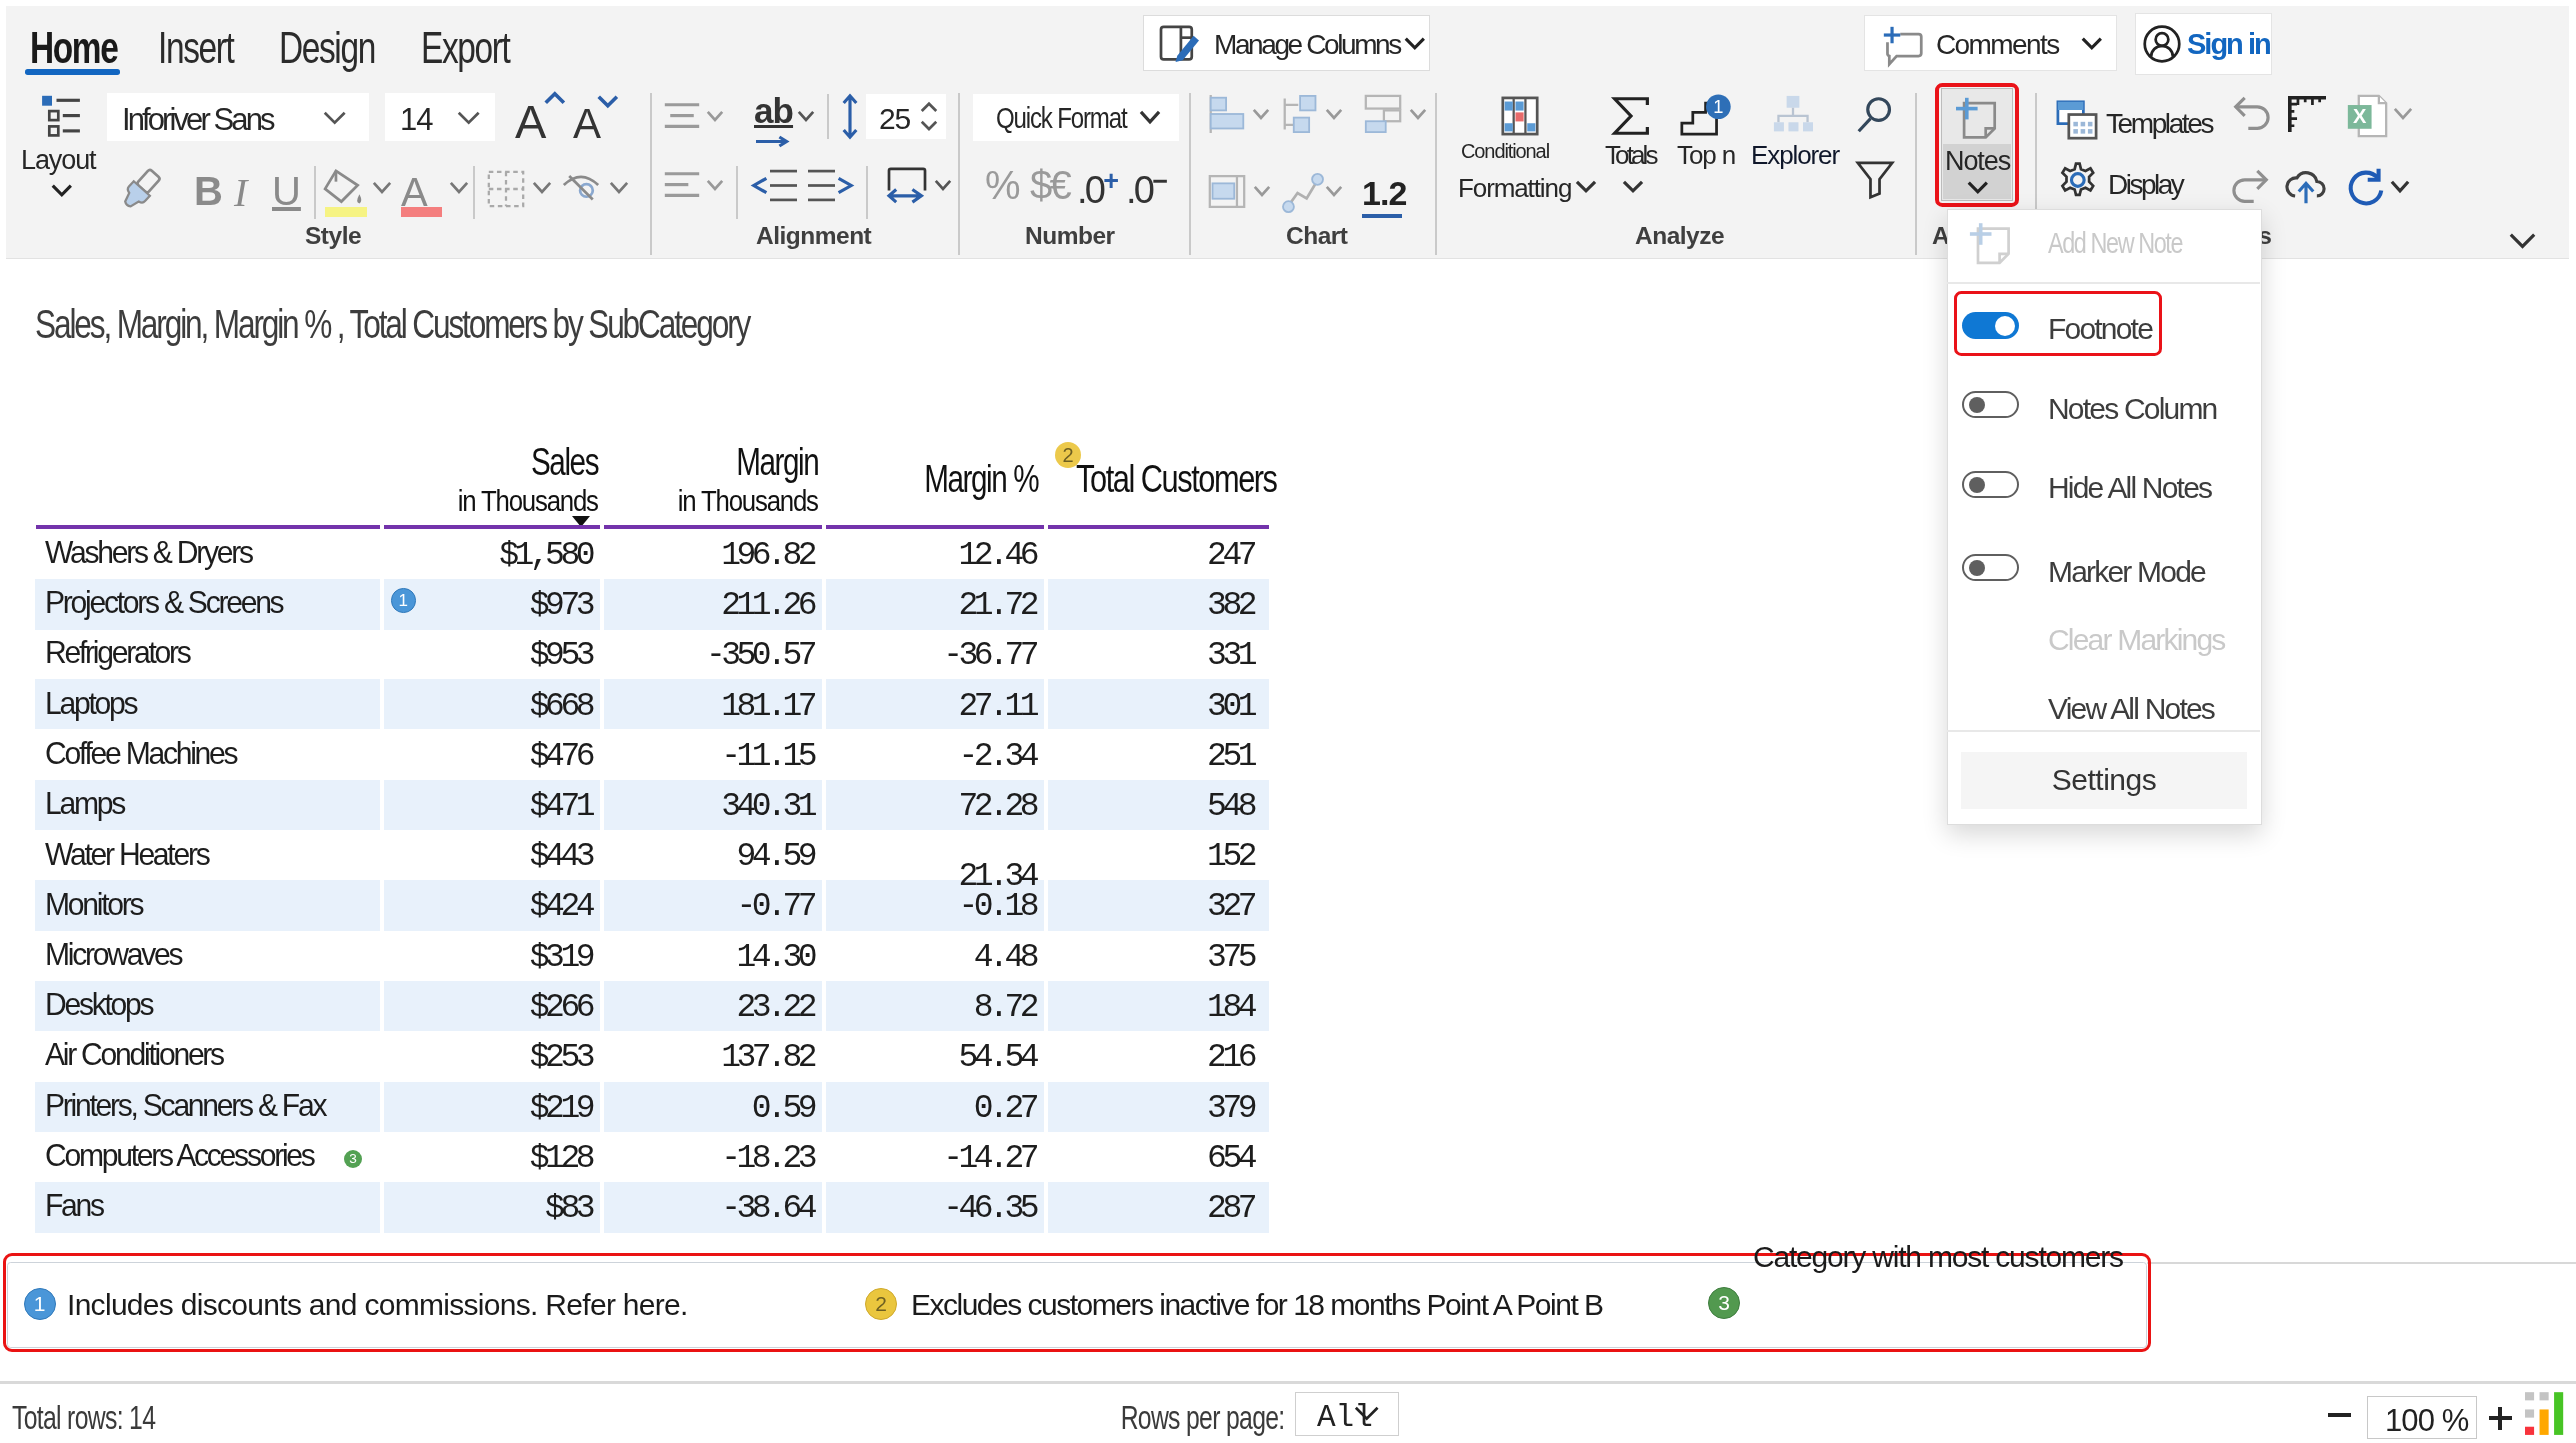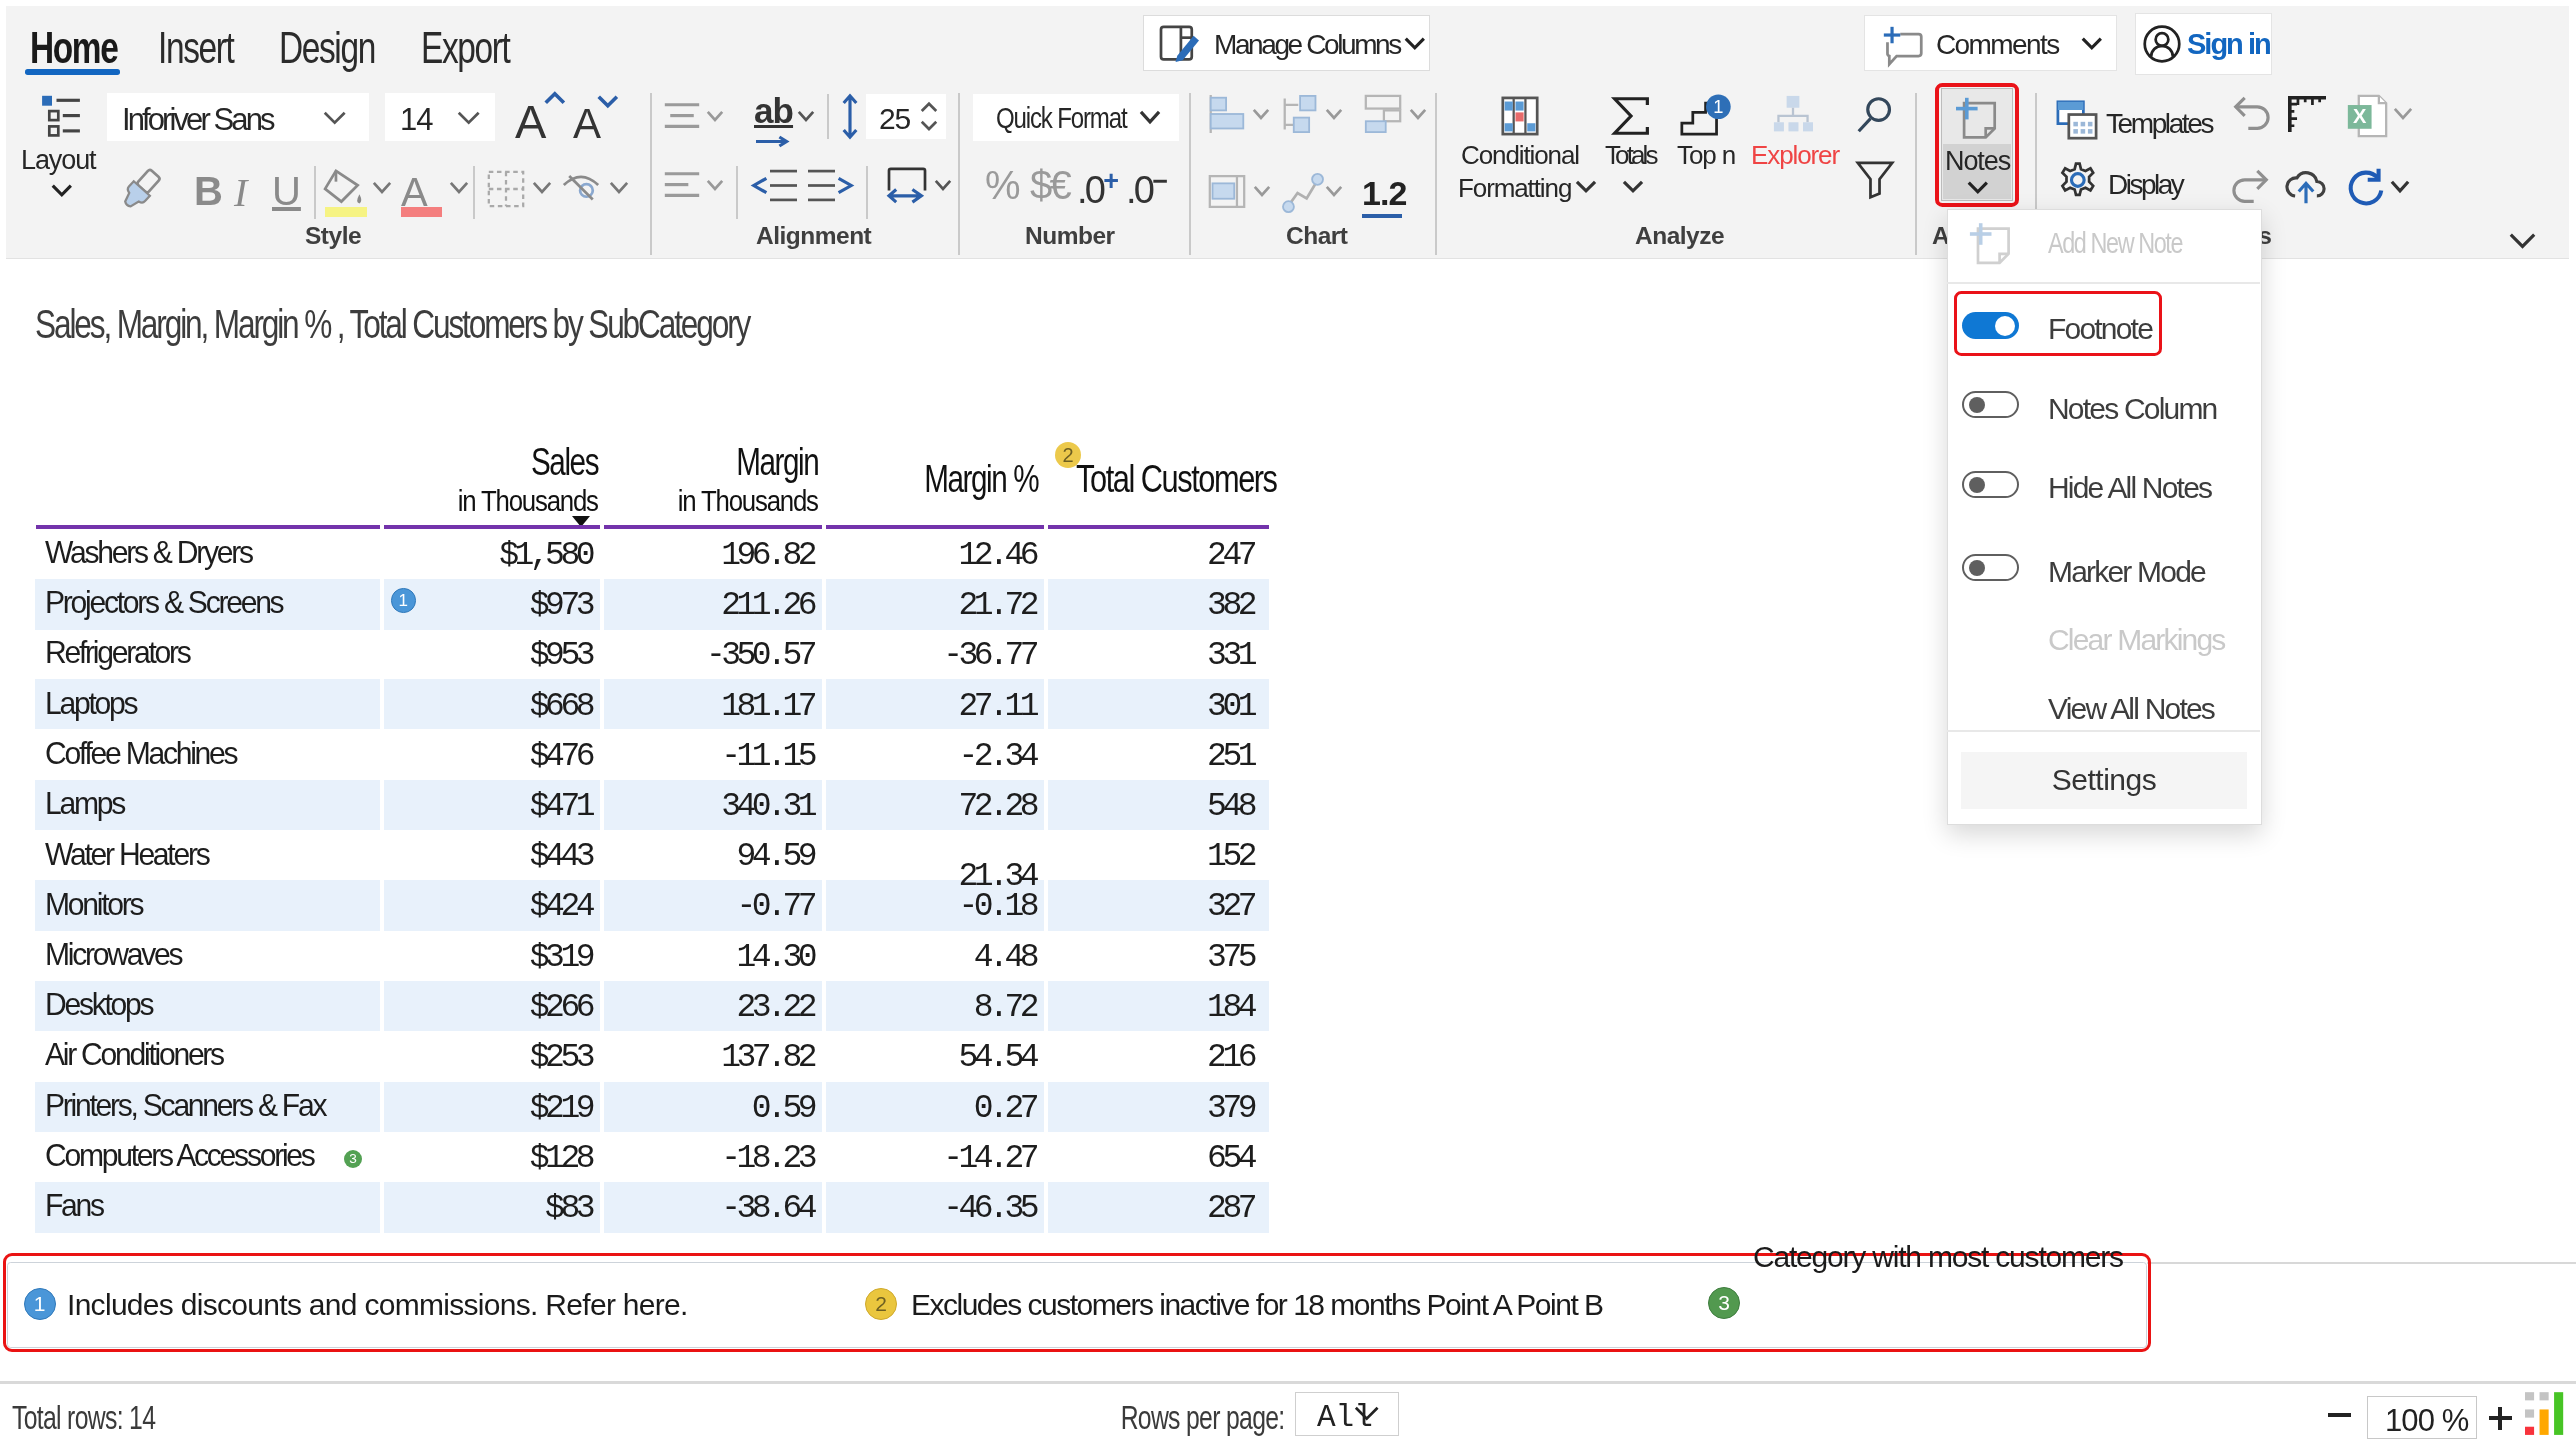--- a/index.html
+++ b/index.html
@@ -283,21 +283,21 @@
   <svg style="left:1501px; top:96px;" width="38" height="40" viewBox="0 0 42 44">
     <rect x="2" y="2" width="38" height="40" fill="#fff" stroke="#555" stroke-width="3"></rect>
     <line x1="14" y1="2" x2="14" y2="42" stroke="#555" stroke-width="2.5"></line>
     <line x1="27" y1="2" x2="27" y2="42" stroke="#555" stroke-width="2.5"></line>
     <rect x="4" y="6" width="9" height="10" fill="#5b9bd5"></rect>
     <rect x="16" y="6" width="9" height="10" fill="#5b9bd5"></rect>
     <rect x="16" y="18" width="9" height="10" fill="#e86b6b"></rect>
     <rect x="4" y="30" width="9" height="9" fill="#5b9bd5"></rect>
     <rect x="29" y="30" width="9" height="9" fill="#5b9bd5"></rect>
   </svg>
-  <div class="btnlabel" style="left:1461px; top:140px; font-size:26px;">Conditional</div>
+  <div class="btnlabel" style="left:1461px; top:140px; font-size:20px;">Conditional</div>
   <div class="btnlabel" style="left:1458px; top:173px; font-size:26px;">Formatting</div>
   <svg style="left:1575px; top:180px;" width="22" height="14.5" viewBox="0 0 24 16">
       <path d="M2 2 L12 12 L22 2" fill="none" stroke="#333" stroke-width="3.5"></path>
     </svg>
   <svg style="left:1611px; top:96px;" width="40" height="40" viewBox="0 0 44 44">
     <path d="M40 10 V3 H4 L22 22 L4 41 H40 v-7" fill="none" stroke="#222" stroke-width="3.5"></path>
   </svg>
   <div class="btnlabel" style="left:1605px; top:140px; font-size:26px; letter-spacing:-2.9px;">Totals</div>
   <svg style="left:1622px; top:180px;" width="22" height="14.5" viewBox="0 0 24 16">
       <path d="M2 2 L12 12 L22 2" fill="none" stroke="#333" stroke-width="3.5"></path>
@@ -310,21 +310,21 @@
   </svg>
   <div class="btnlabel" style="left:1677px; top:140px; font-size:26px;">Top n</div>
 
   <svg style="left:1773px; top:94px;" width="40" height="42" viewBox="0 0 44 46">
     <rect x="15" y="2" width="14" height="13" fill="#c9d8ea"></rect>
     <path d="M22 15 V24 M6 31 V24 H38 V31" fill="none" stroke="#b9c4d2" stroke-width="2.5"></path>
     <rect x="1" y="31" width="11" height="10" fill="#c9d8ea"></rect>
     <rect x="17" y="31" width="11" height="10" fill="#c9d8ea"></rect>
     <rect x="33" y="31" width="11" height="10" fill="#c9d8ea"></rect>
   </svg>
-  <div class="btnlabel" style="left:1751px; top:140px; font-size:26px; color:#ef4444;">Explorer</div>
+  <div class="btnlabel" style="left:1751px; top:140px; font-size:26px; color:#0f172a;">Explorer</div>
 
   <svg style="left:1856px; top:96px;" width="38" height="38" viewBox="0 0 42 42">
     <circle cx="25" cy="15" r="12" fill="none" stroke="#33475b" stroke-width="3.5"></circle>
     <line x1="16" y1="25" x2="3" y2="39" stroke="#33475b" stroke-width="3.5"></line>
   </svg>
   <svg style="left:1856px; top:161px;" width="38" height="38" viewBox="0 0 42 42">
     <path d="M2 2 H40 L26 20 V36 L16 40 V20 Z" fill="none" stroke="#333" stroke-width="3"></path>
   </svg>
   <div class="glabel" style="left:1635px;">Analyze</div>
   <div class="sep" style="left:1915px; top:93px; height:162px;"></div>

